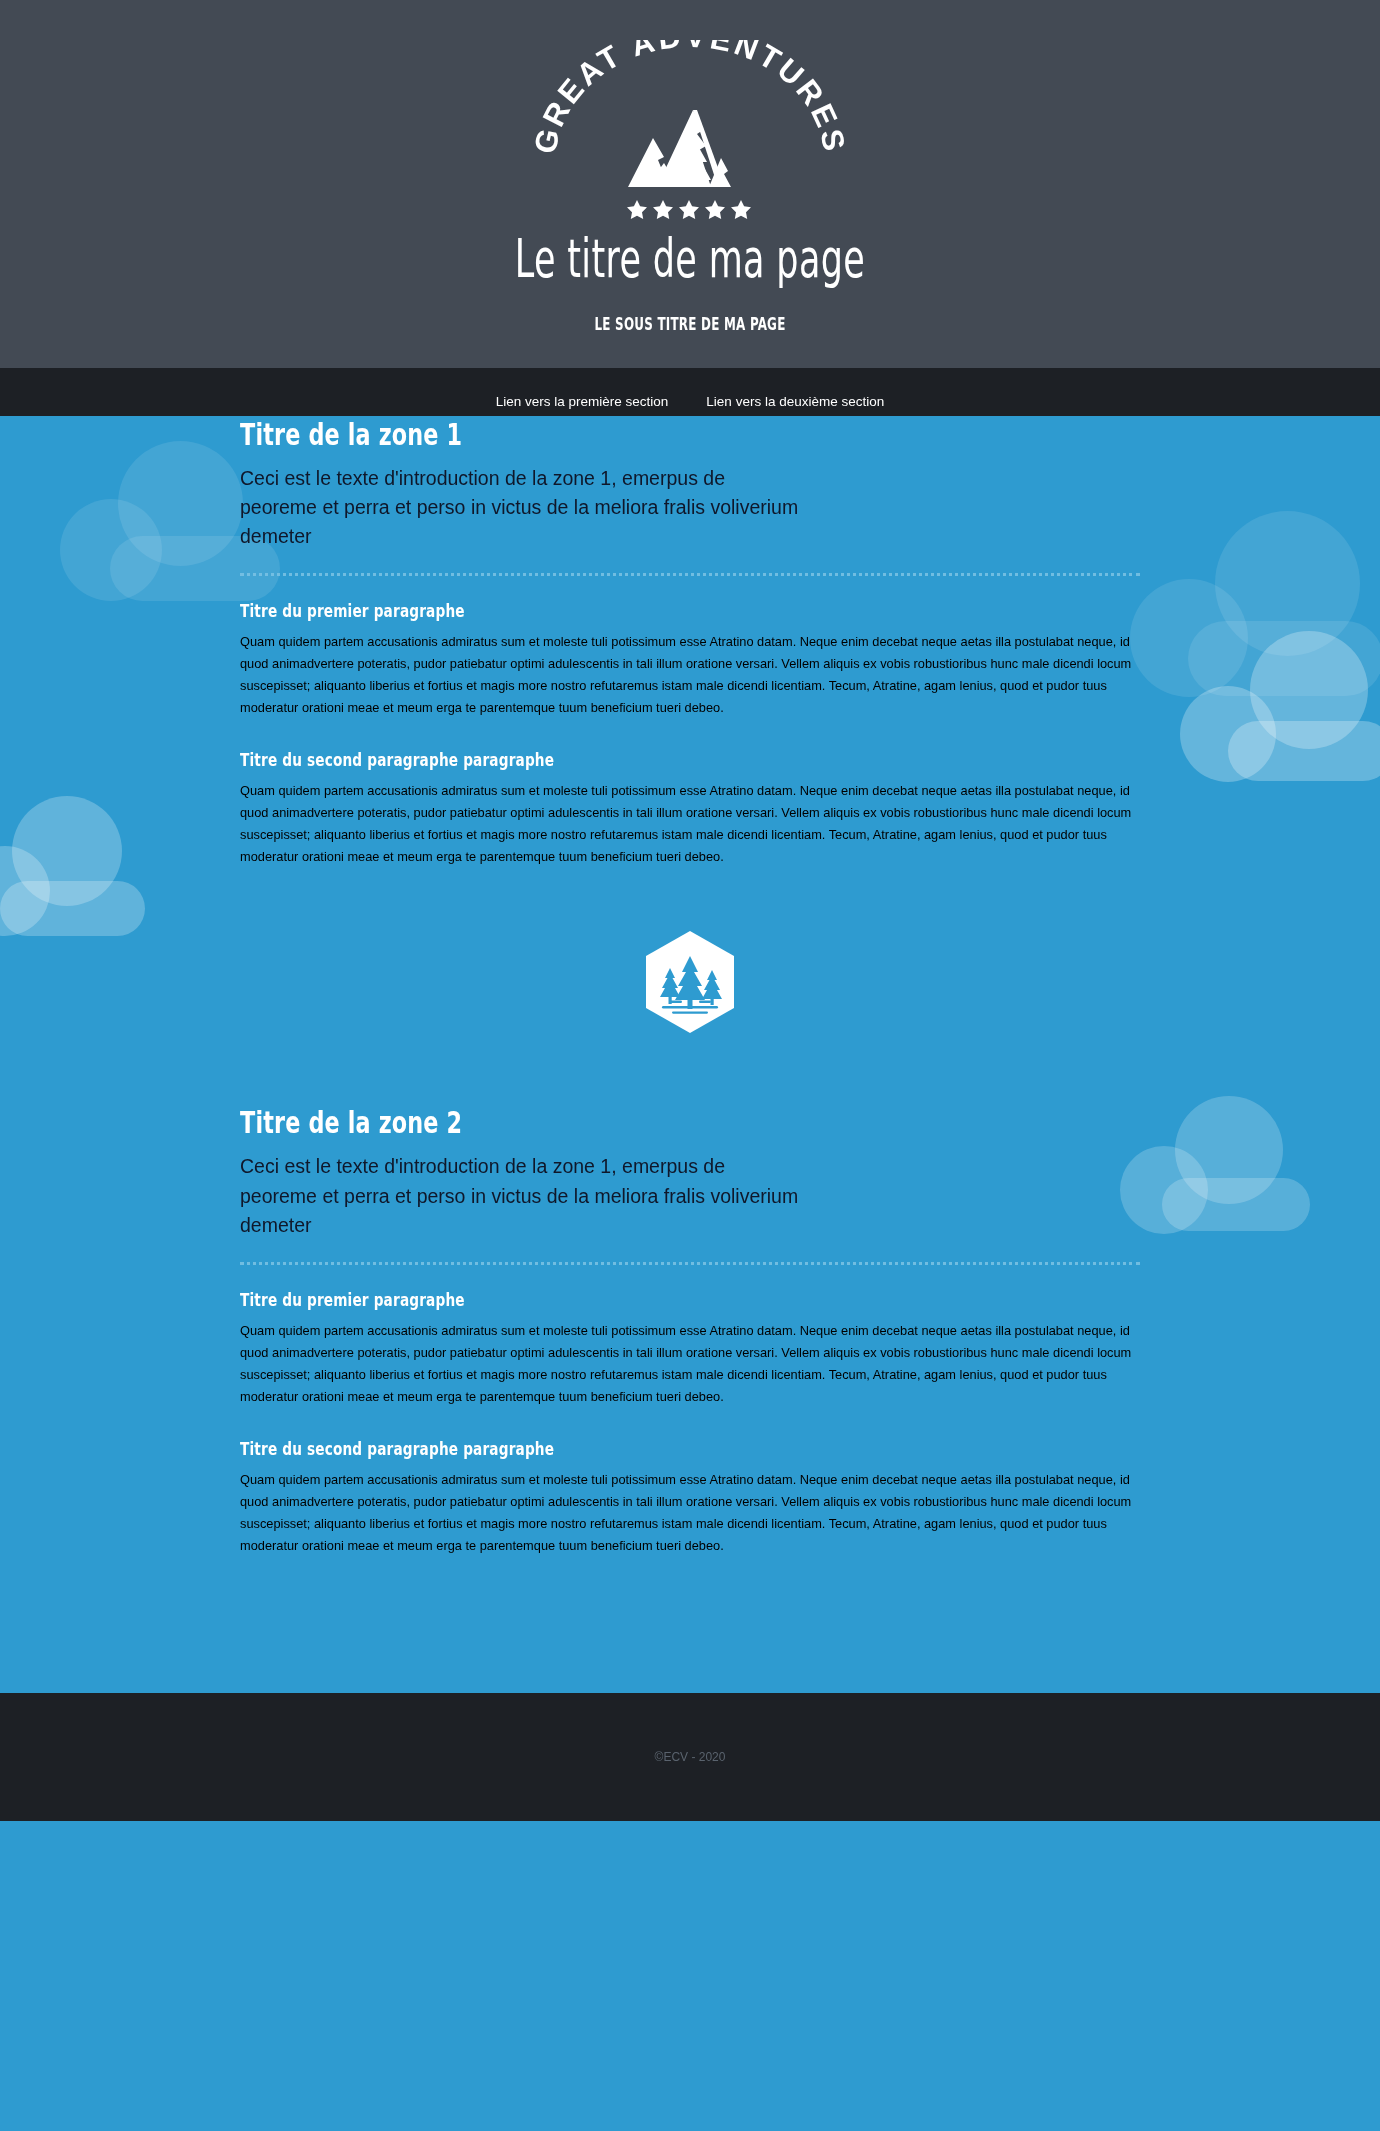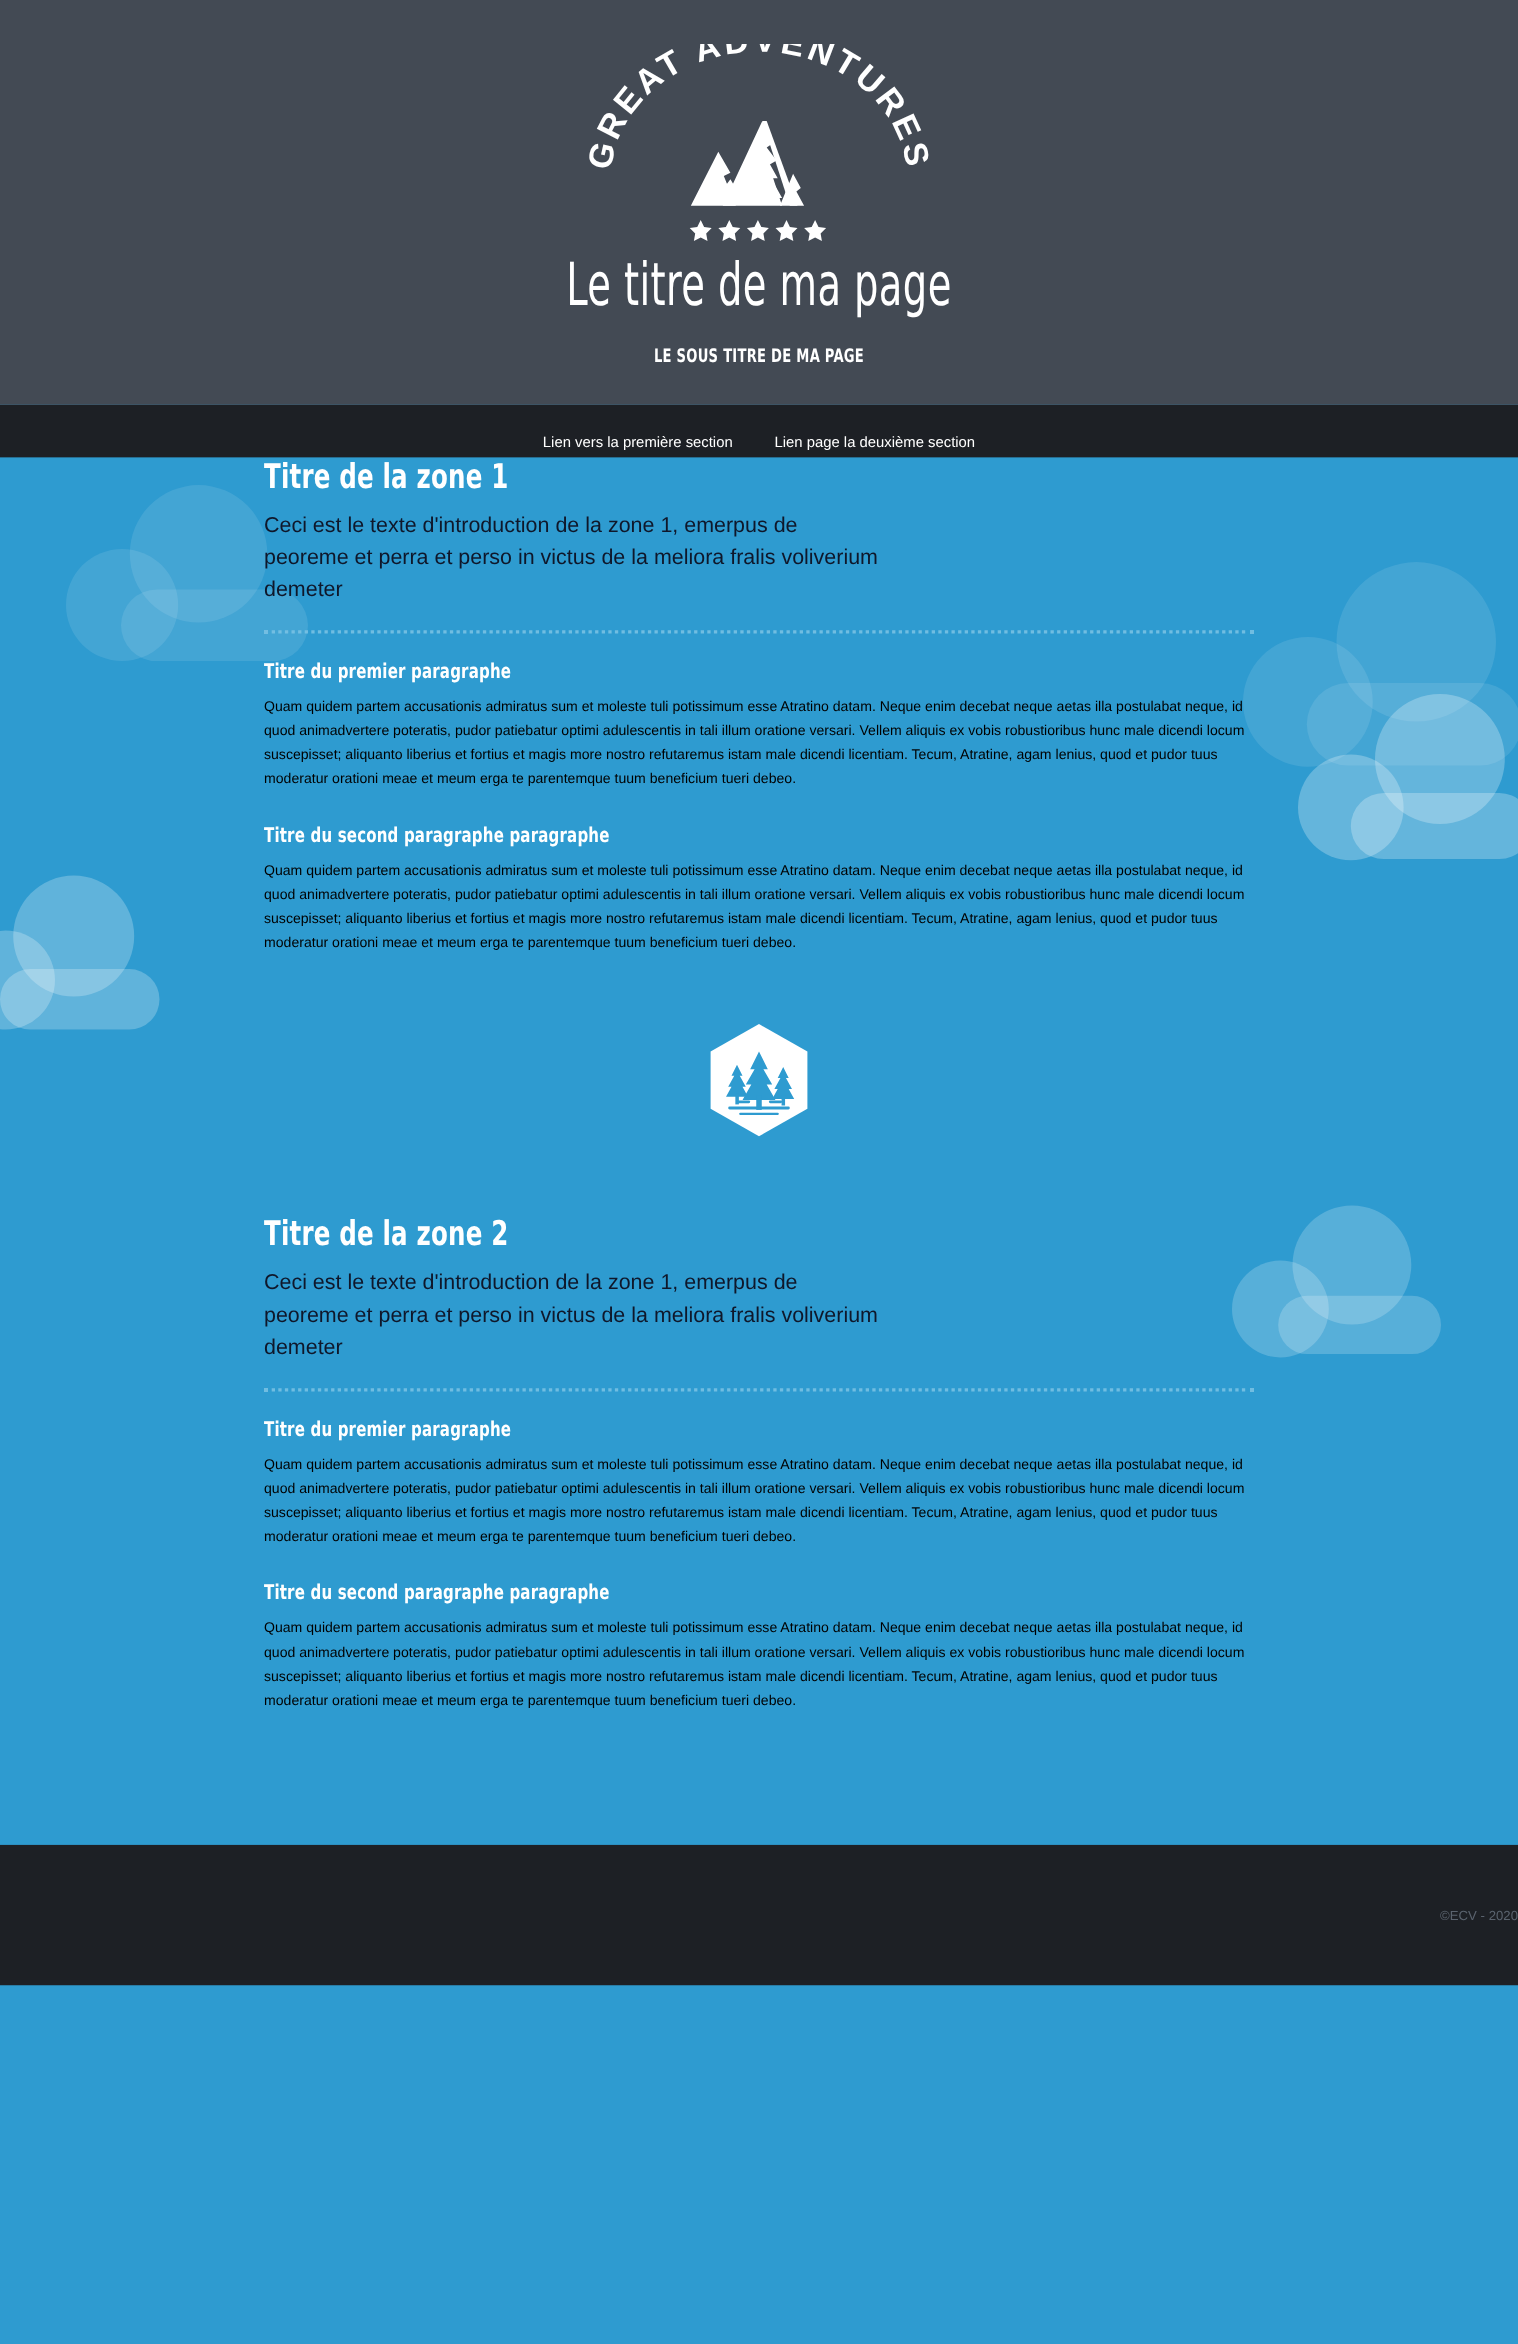--- a/index.html
+++ b/index.html
@@ -160,21 +160,22 @@
     margin: 62px 0 70px;
   }
   .hex-divider svg { display: block; }
 
   
   .site-footer {
     background: #1d2025;
     height: 128px;
     display: flex;
     align-items: center;
-    justify-content: flex-end;
+    justify-content: center;
+    margin-top: 16px;
   }
   .footer-text {
     color: #5a636e;
     font-size: 12px;
   }
 </style>
 </head>
 <body>
 
 <header class="site-header">
@@ -207,21 +208,21 @@
       </g>
     </svg>
   </div>
 
   <h1 class="page-title">Le titre de ma page</h1>
   <p class="page-subtitle">LE SOUS TITRE DE MA PAGE</p>
 </header>
 
 <nav class="site-nav">
   <a class="nav-link" href="#">Lien vers la première section</a>
-  <a class="nav-link" href="#">Lien page la deuxième section</a>
+  <a class="nav-link" href="#">Lien vers la deuxième section</a>
 </nav>
 
 <main class="site-main">
 
   <div class="cloud-layer">
 
     <div class="cloud-shape" style="left:60px; top:25px; width:220px; height:160px; color:rgba(255,255,255,0.10);">
       <i style="left:58px; top:0; width:125px; height:125px;"></i>
       <i style="left:0; top:58px; width:102px; height:102px;"></i>
       <u style="left:50px; top:95px; width:170px; height:65px;"></u>

